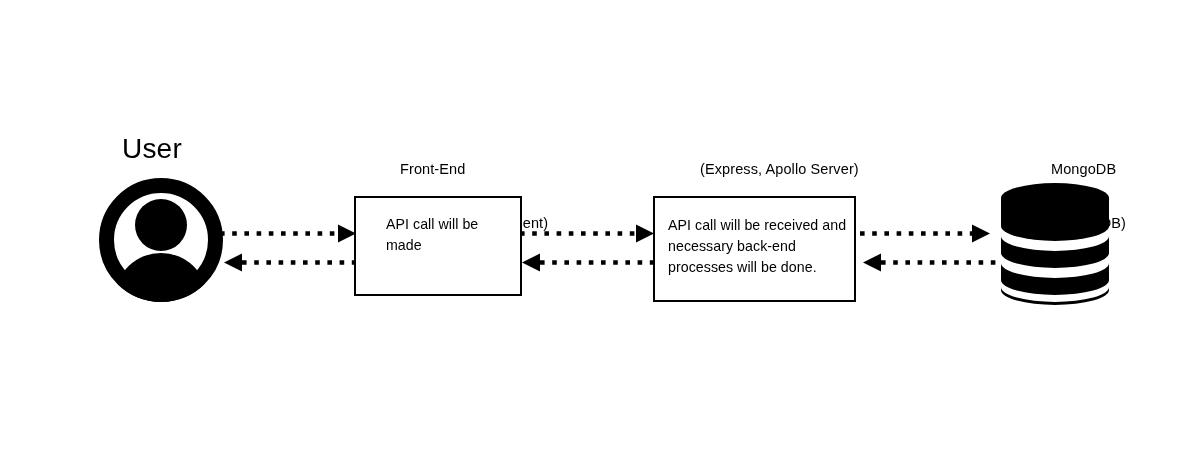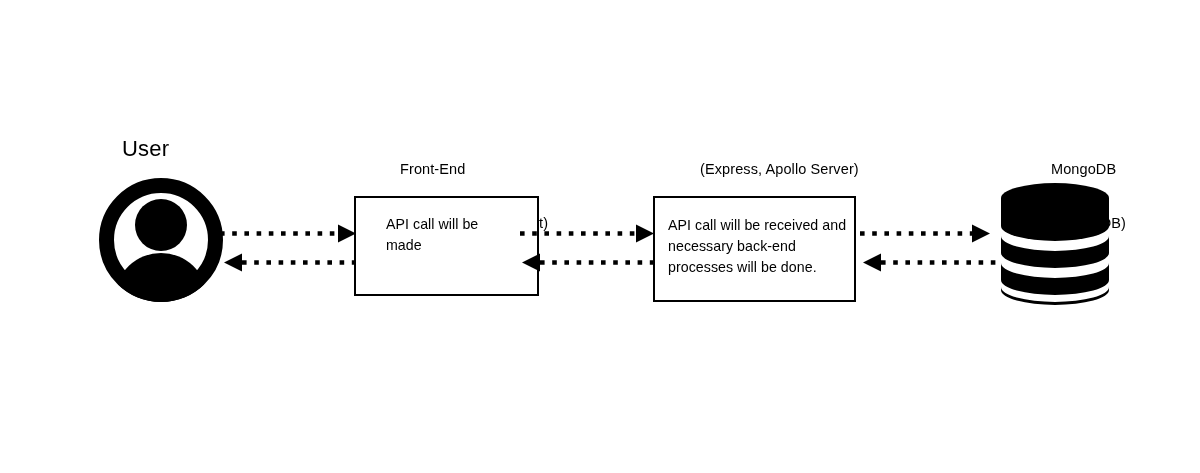--- a/index.html
+++ b/index.html
@@ -30,21 +30,21 @@
     white-space: pre;
     letter-spacing: 0.1px;
   }
   .node-title .t-line {
     display: block;
     margin-left: 48px;
   }
   .user-title {
     position: absolute;
     color: #000000;
-    font-size: 22px;
+    font-size: 28px;
     line-height: 26px;
     letter-spacing: 0.2px;
     white-space: nowrap;
   }
 
   
   .proc-box {
     position: absolute;
     box-sizing: border-box;
     background: #ffffff;
@@ -108,21 +108,21 @@
       <line x1="26" y1="44.5" x2="144" y2="44.5" stroke="#000000" stroke-width="4.6" stroke-dasharray="4.6 7.6" stroke-linecap="butt"></line>
       <path d="M26 35.5 L8 44.5 L26 53.5 Z" fill="#000000"></path>
     </g>
   </svg>
 
   <div class="node-title" style="left:352px; top:124px;">
     <span class="t-line">Front-End</span>
     <span class="t-line">(React &amp; Apollo Client)</span>
   </div>
 
-  <div class="proc-box" style="left:354px; top:196px; width:185px; height:100px;">
+  <div class="proc-box" style="left:354px; top:196px; width:168px; height:100px;">
     <div class="proc-text" style="left:30px; top:16px; width:118px;">API call will be made</div>
   </div>
 
   <svg class="conn" style="left:516px; top:218px;" width="148" height="60" viewBox="0 0 148 60">
     <g>
       <line x1="4" y1="15.5" x2="120" y2="15.5" stroke="#000000" stroke-width="4.6" stroke-dasharray="4.6 7.6" stroke-linecap="butt"></line>
       <path d="M120 6.5 L138 15.5 L120 24.5 Z" fill="#000000"></path>
     </g>
     <g>
       <line x1="24" y1="44.5" x2="143" y2="44.5" stroke="#000000" stroke-width="4.6" stroke-dasharray="4.6 7.6" stroke-linecap="butt"></line>

